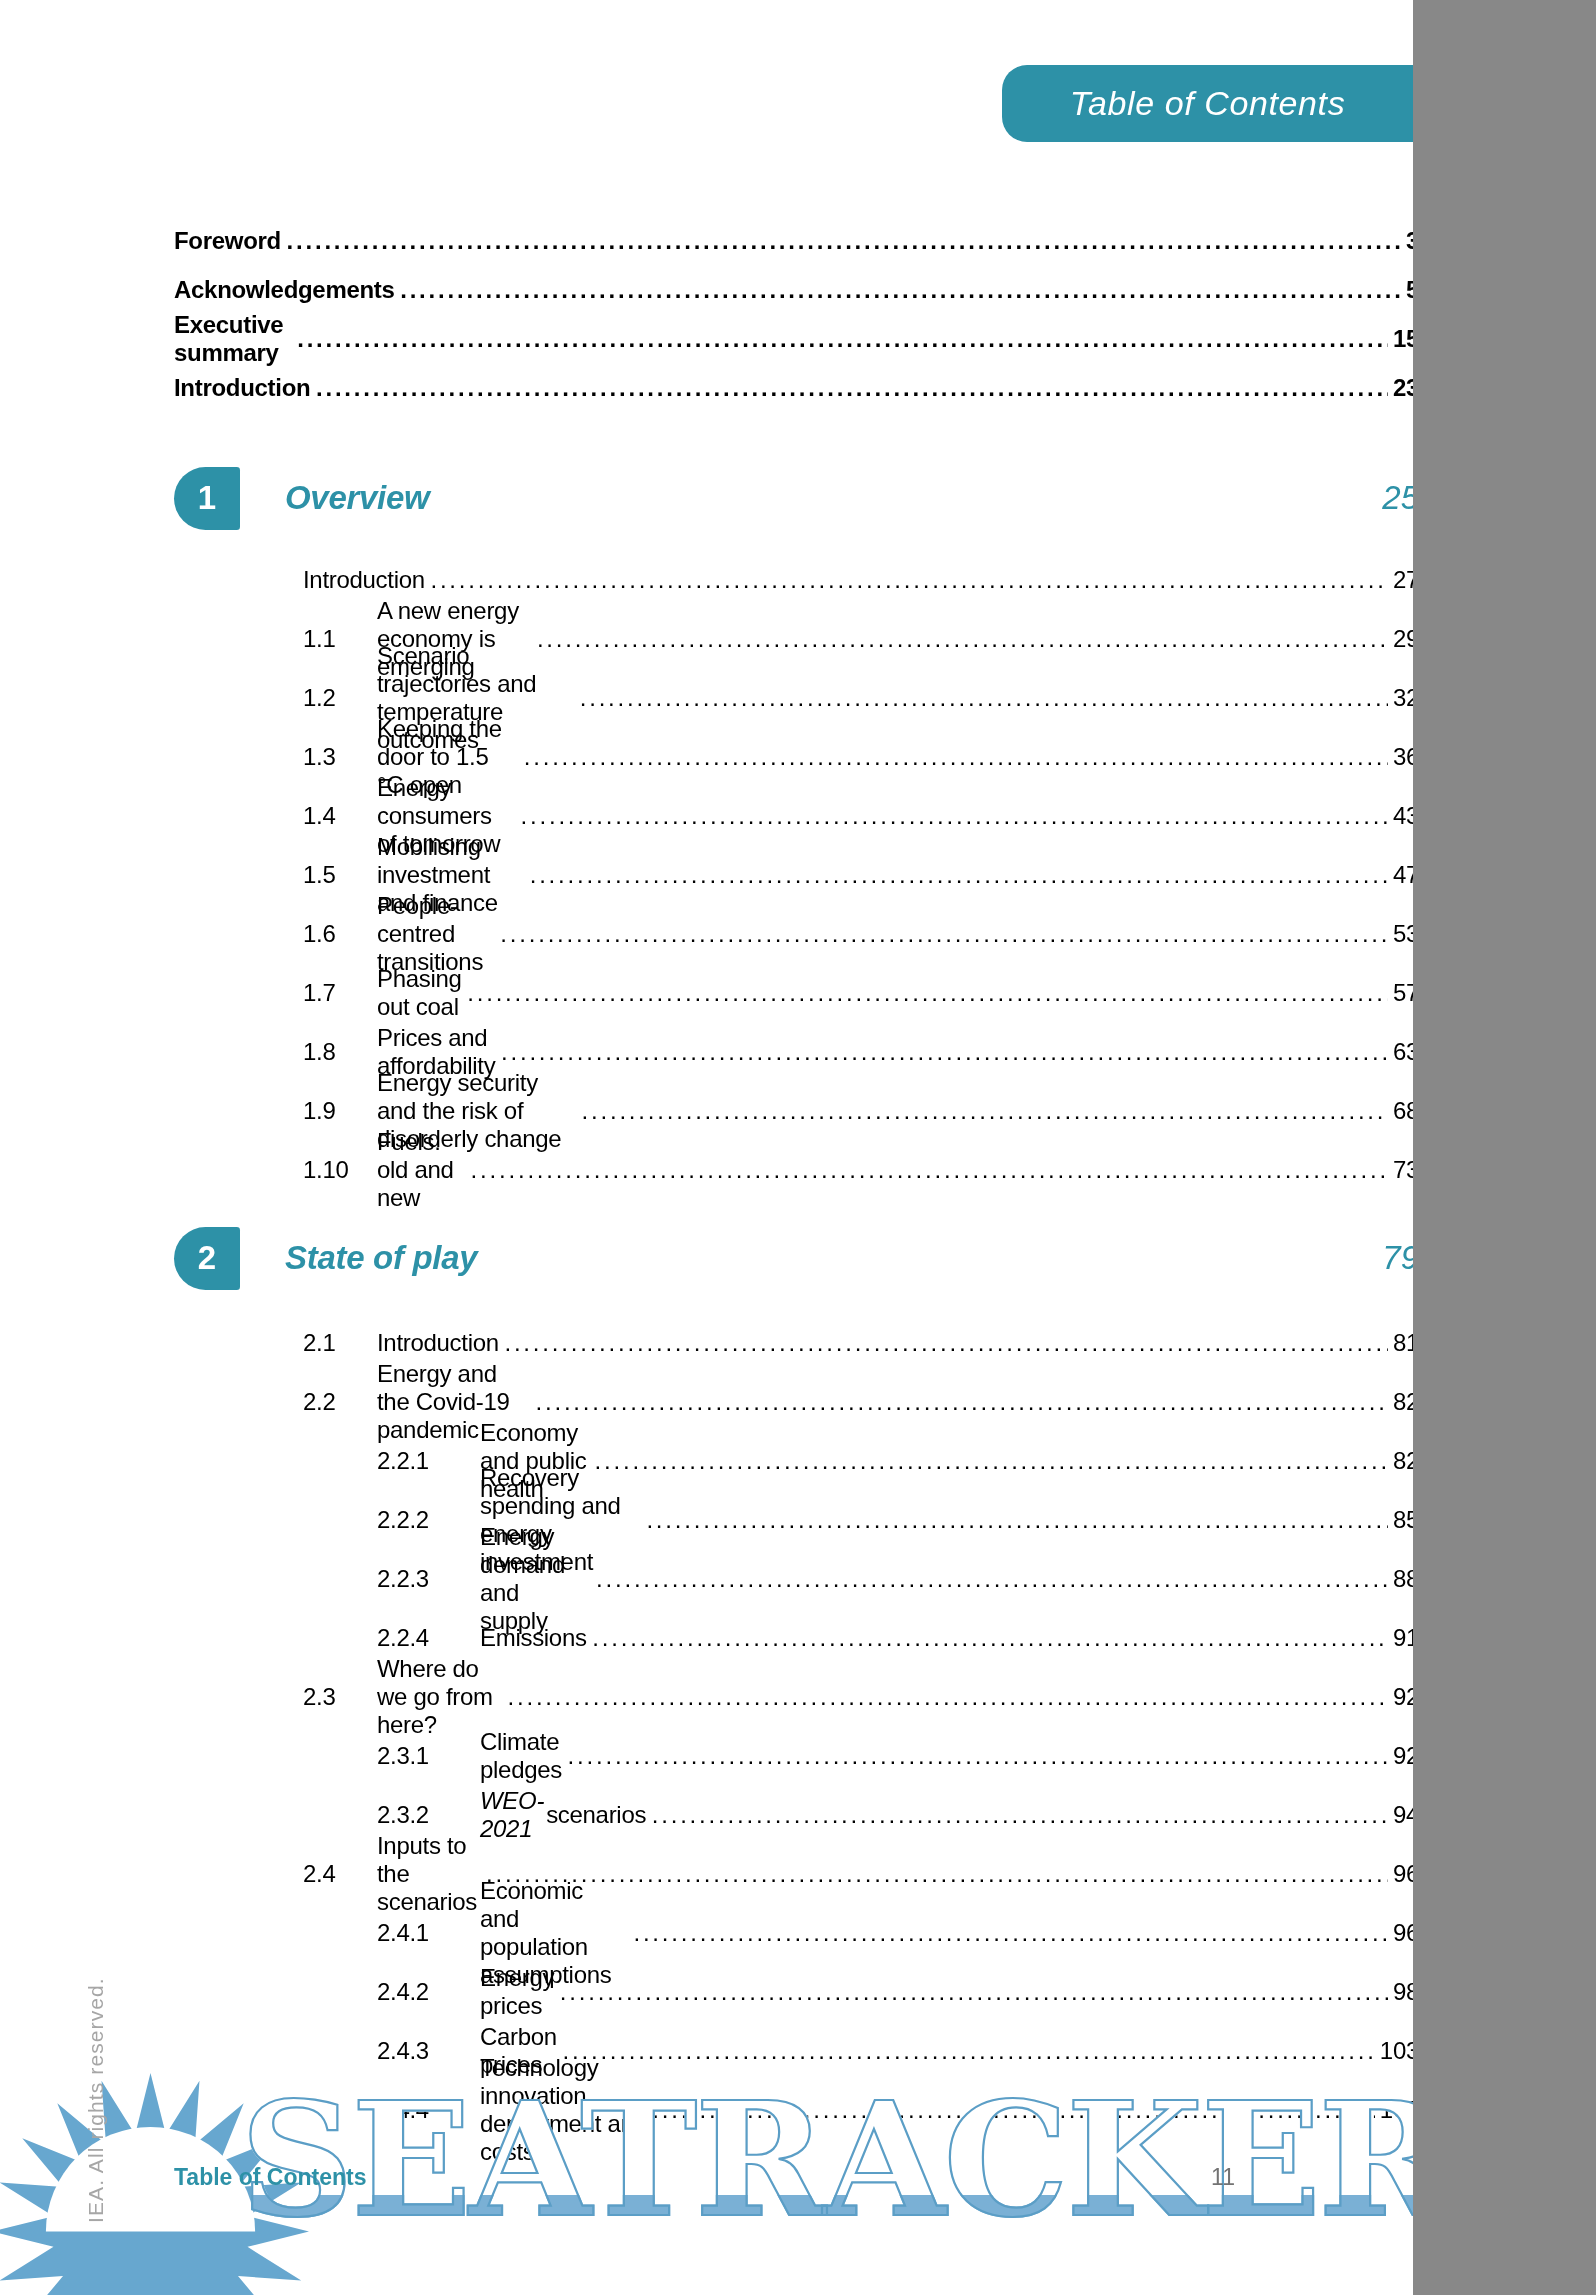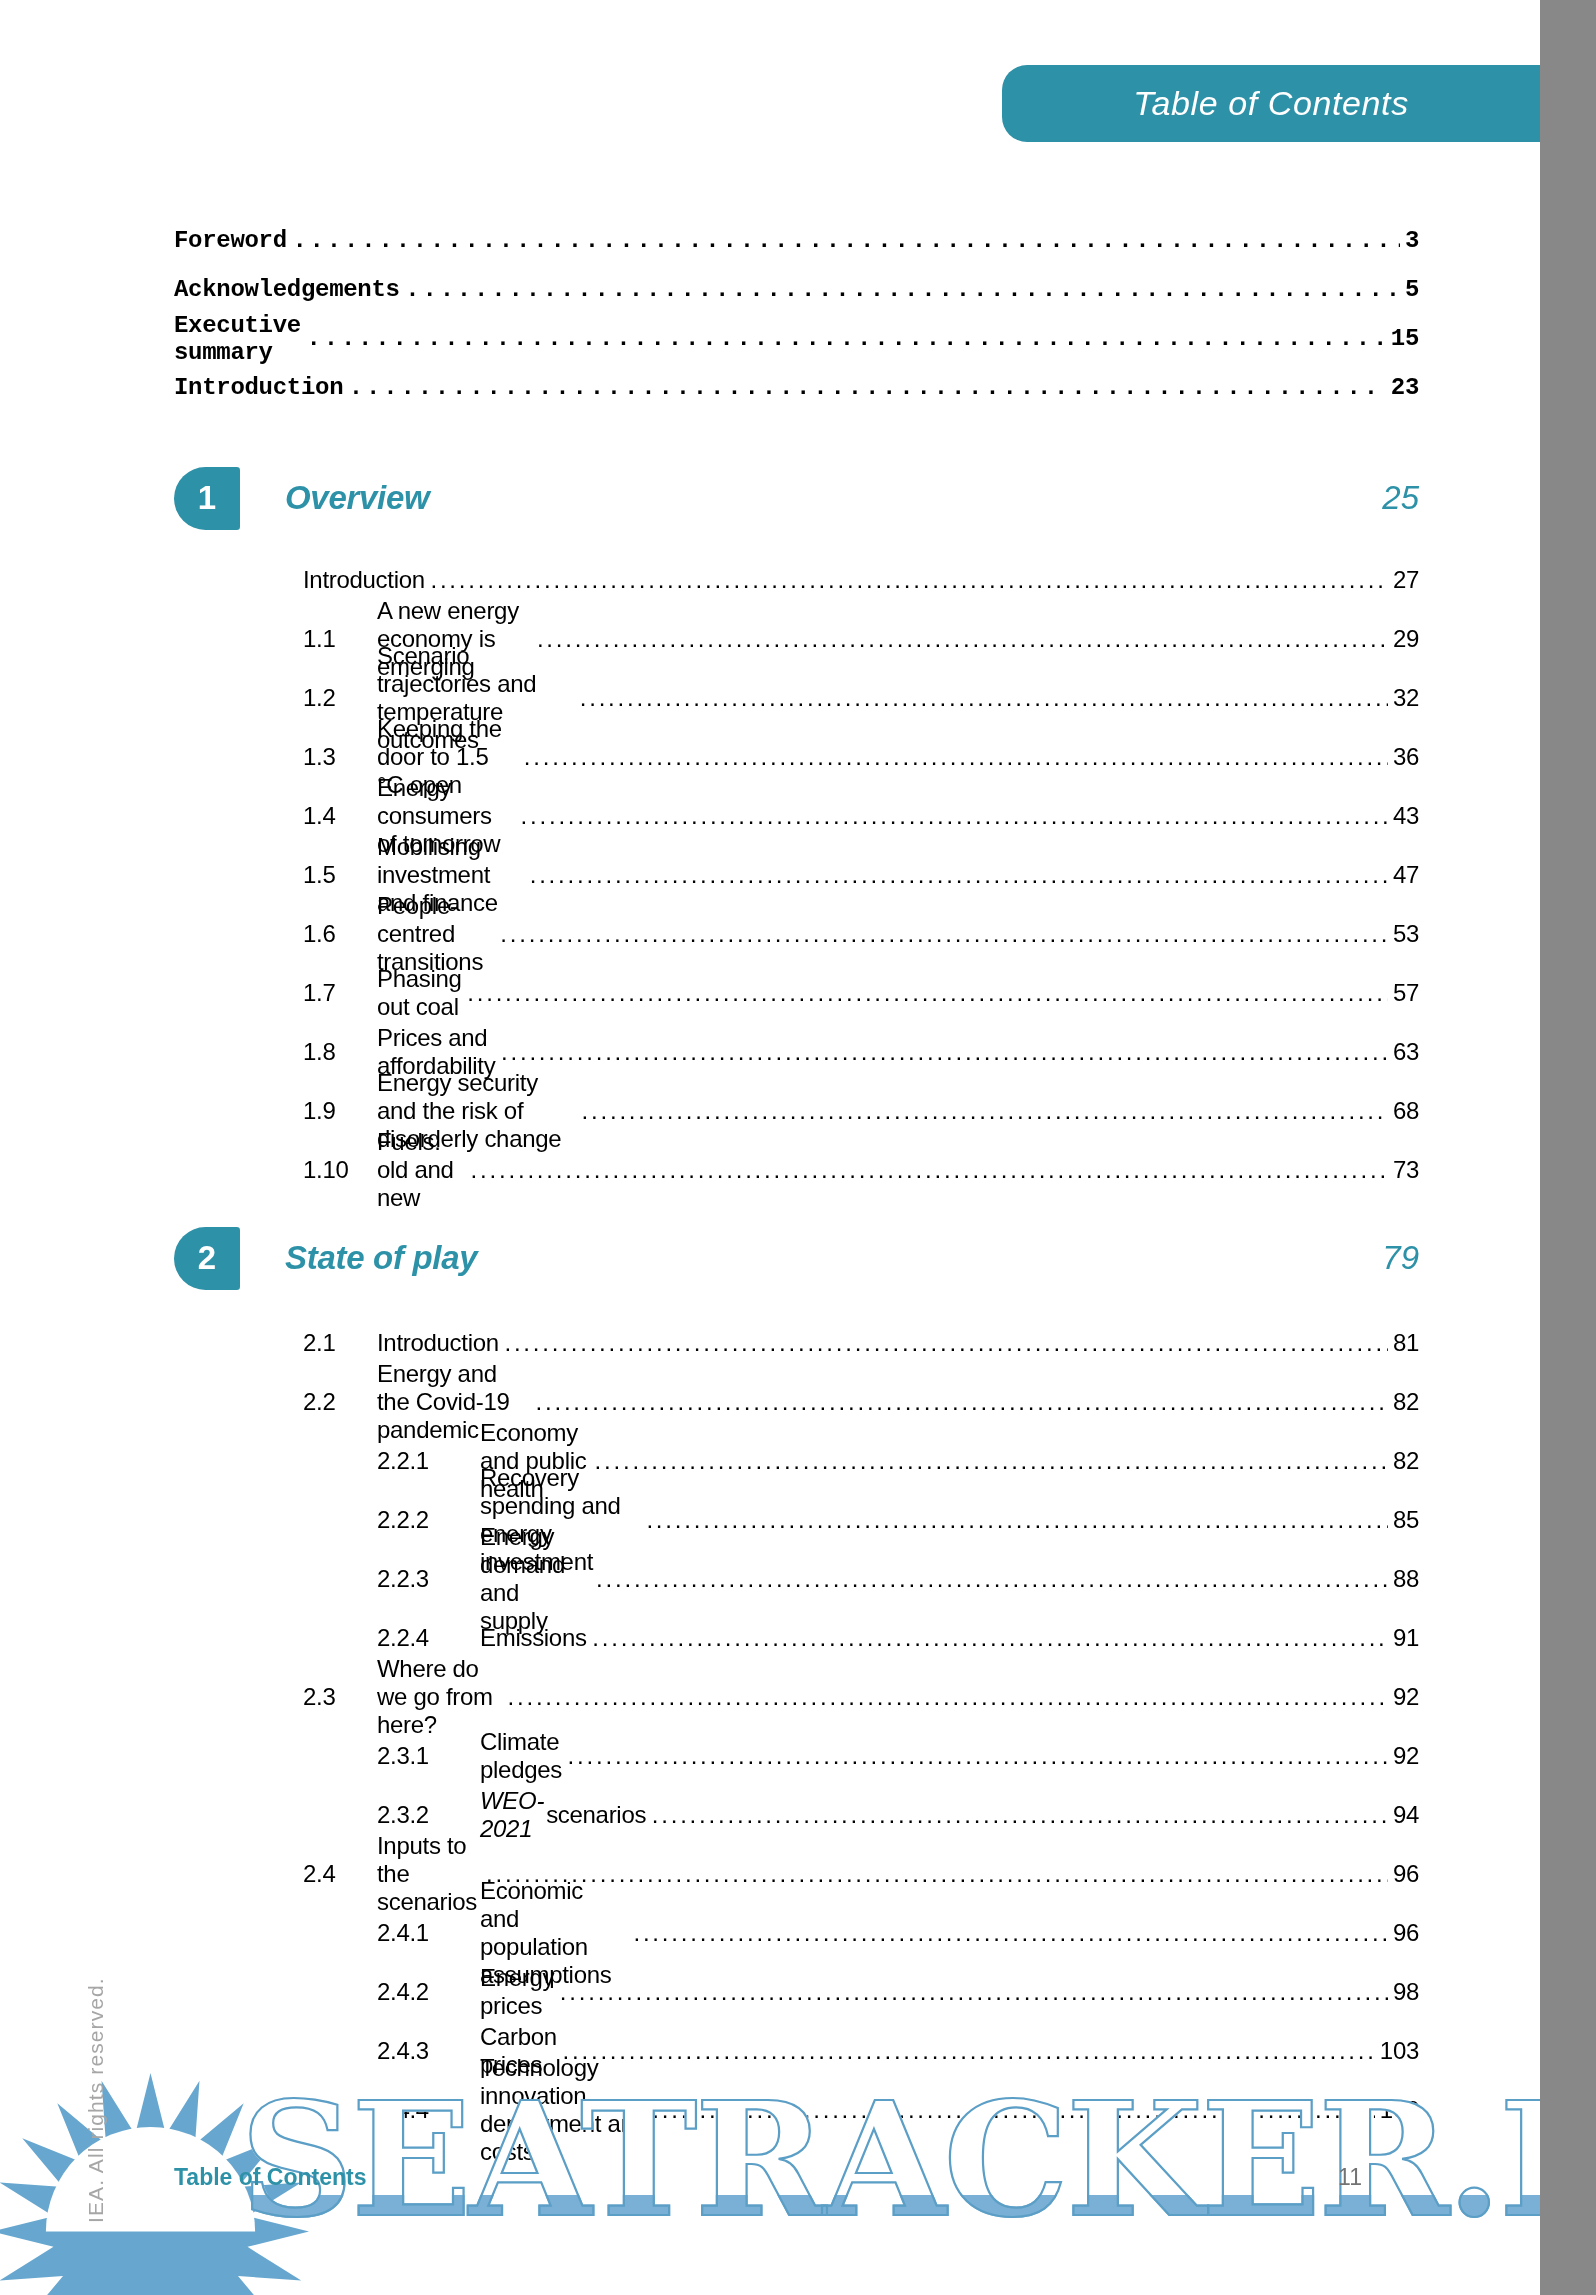--- a/index.html
+++ b/index.html
@@ -5,21 +5,21 @@
   :root{
     --teal:#2d91a7;
     --wm-outline:#5b9ec6;
     --wm-fill:#7ab0d5;
     --sun:#67a7cf;
     --gray:#a6a6a6;
   }
   *{box-sizing:border-box;}
   body{margin:0;background:#888;}
   .page{
-    position:relative;width:1540px;height:2295px;background:#ffffff;
+    position:relative;width:1413px;height:2295px;background:#ffffff;
     overflow:hidden;font-family:"Liberation Sans",sans-serif;color:#000;
   }
   
   .header-box{
     position:absolute;top:65px;left:1002px;right:0;height:77px;
     background:var(--teal);border-radius:25px 0 0 25px;
     display:flex;align-items:center;justify-content:center;
     color:#fff;font-style:italic;font-size:34px;letter-spacing:0.6px;
   }
   
@@ -80,21 +80,21 @@
 <body>
 
 <div class="page">
 
   <div class="header-box">
     <span>Table of Contents</span>
   </div>
 
   <div class="content">
 
-    <div class="block front" style="top:216px;font-family:Liberation Mono, monospace;">
+    <div class="block front" style="top:216px;">
       <div class="row">
         <span>Foreword</span>
         <span class="dots"></span>
         <span class="pg">3</span>
       </div>
       <div class="row">
         <span>Acknowledgements</span>
         <span class="dots"></span>
         <span class="pg">5</span>
       </div>

